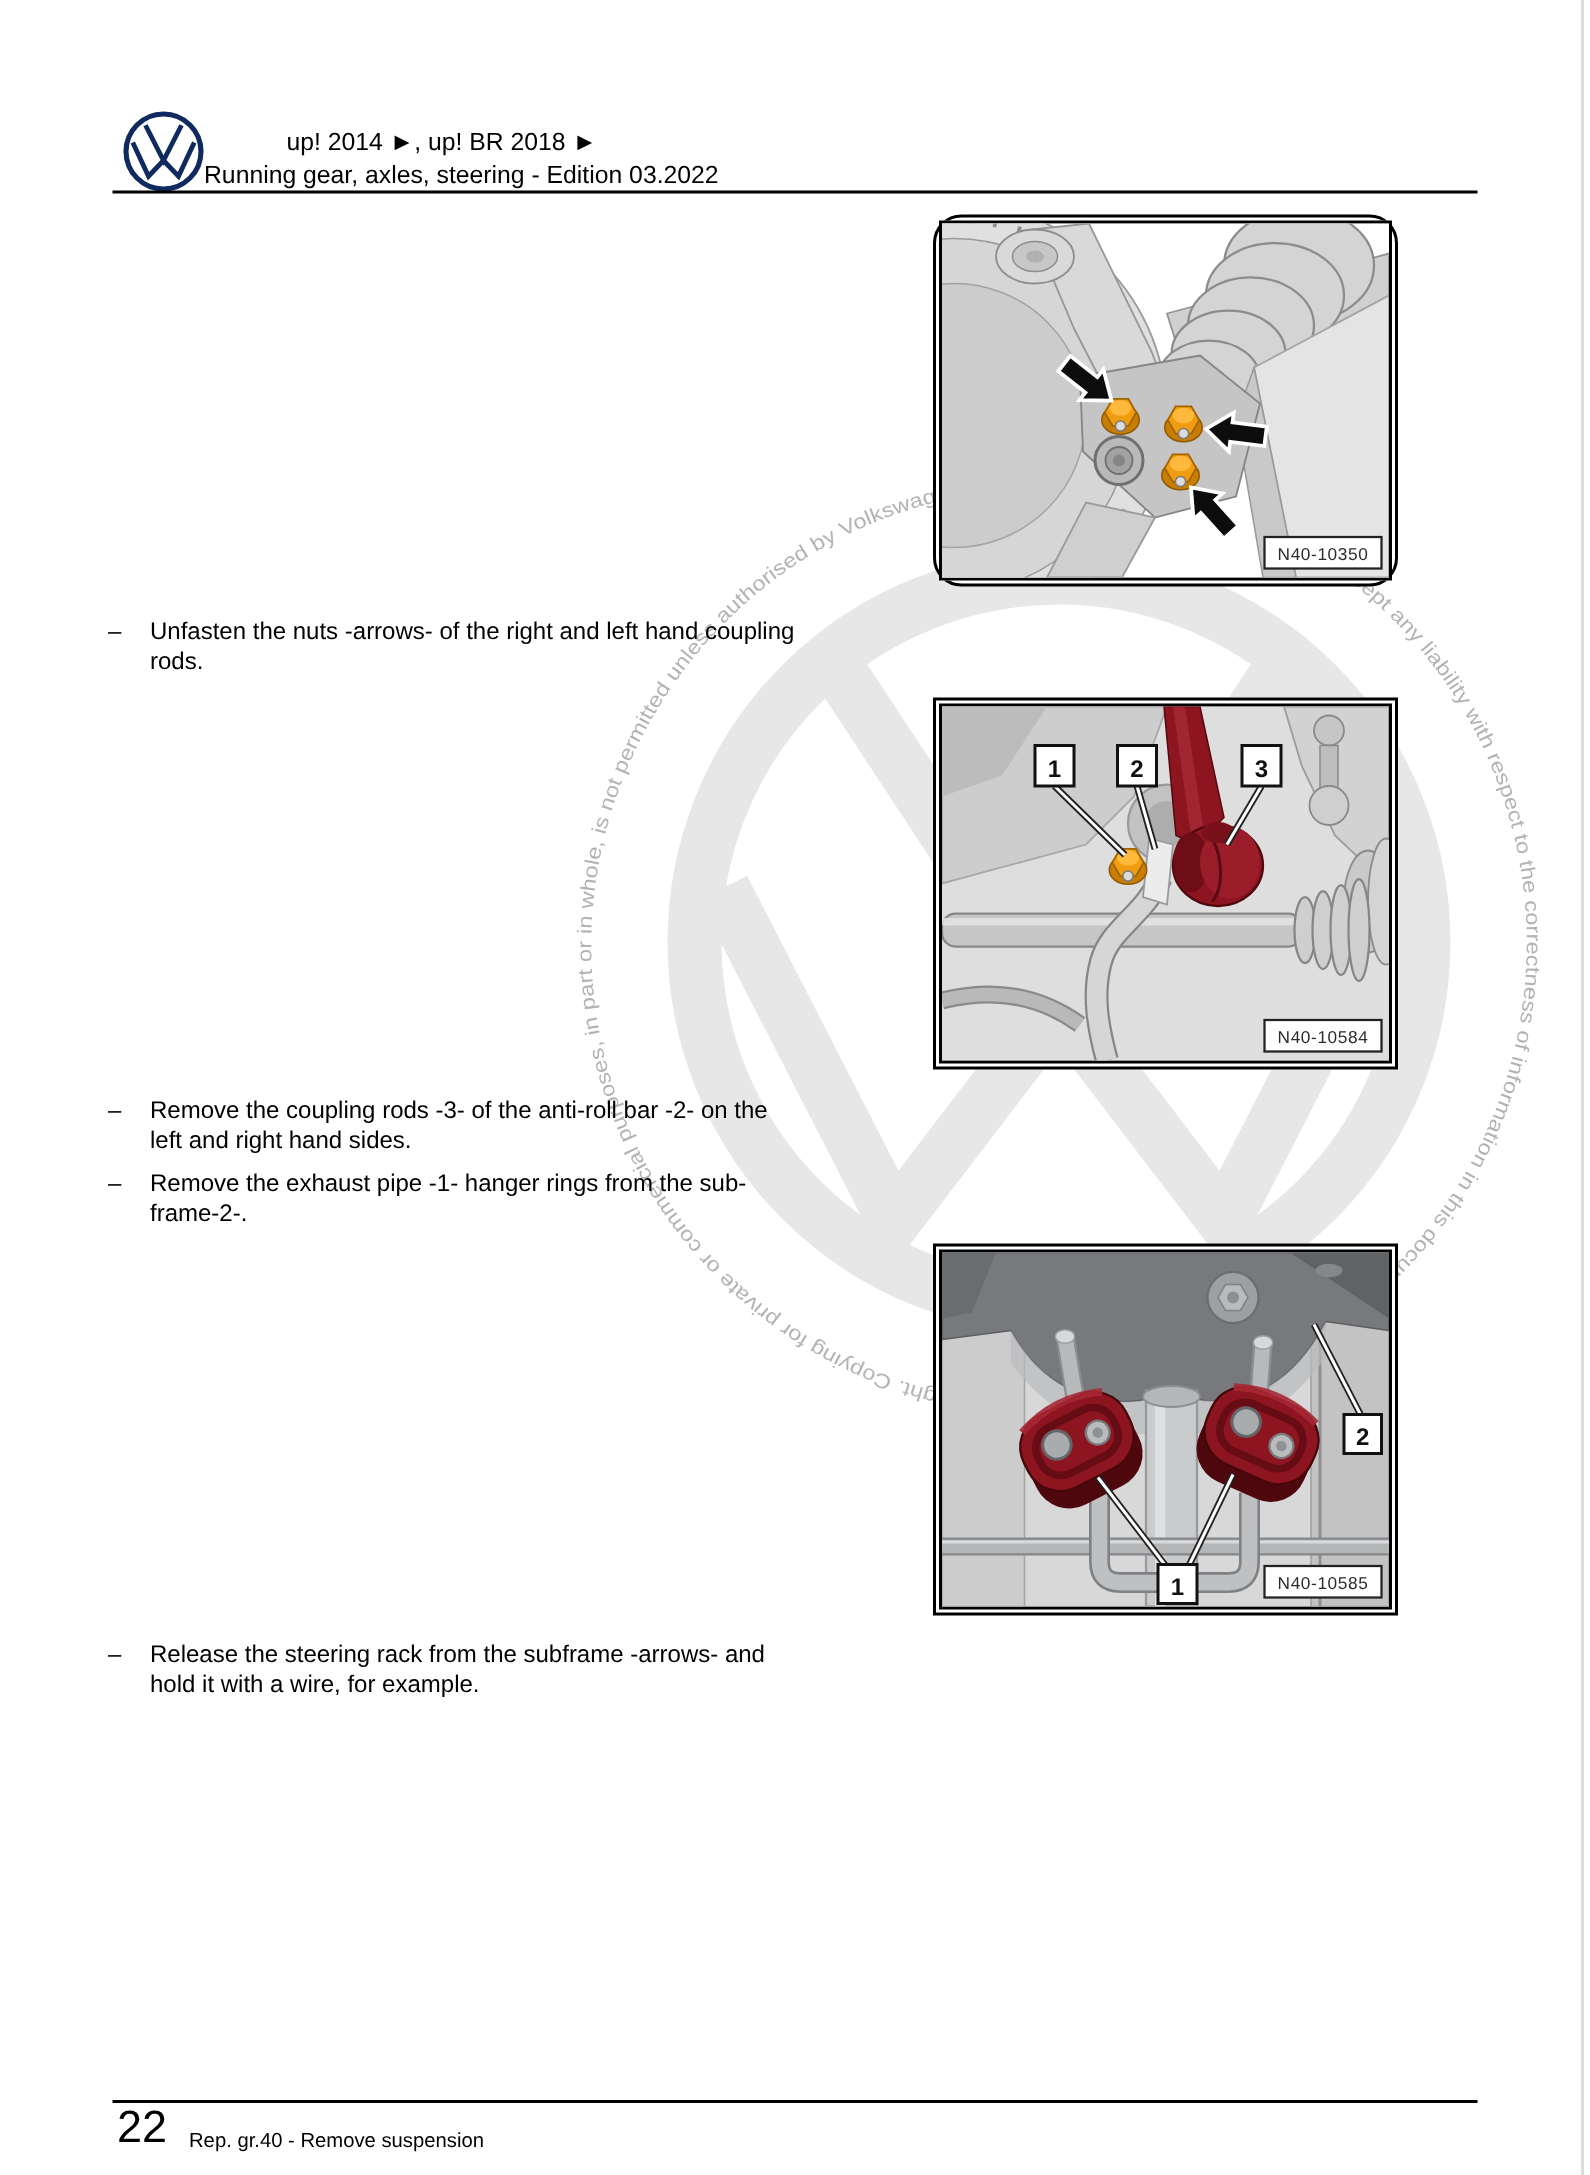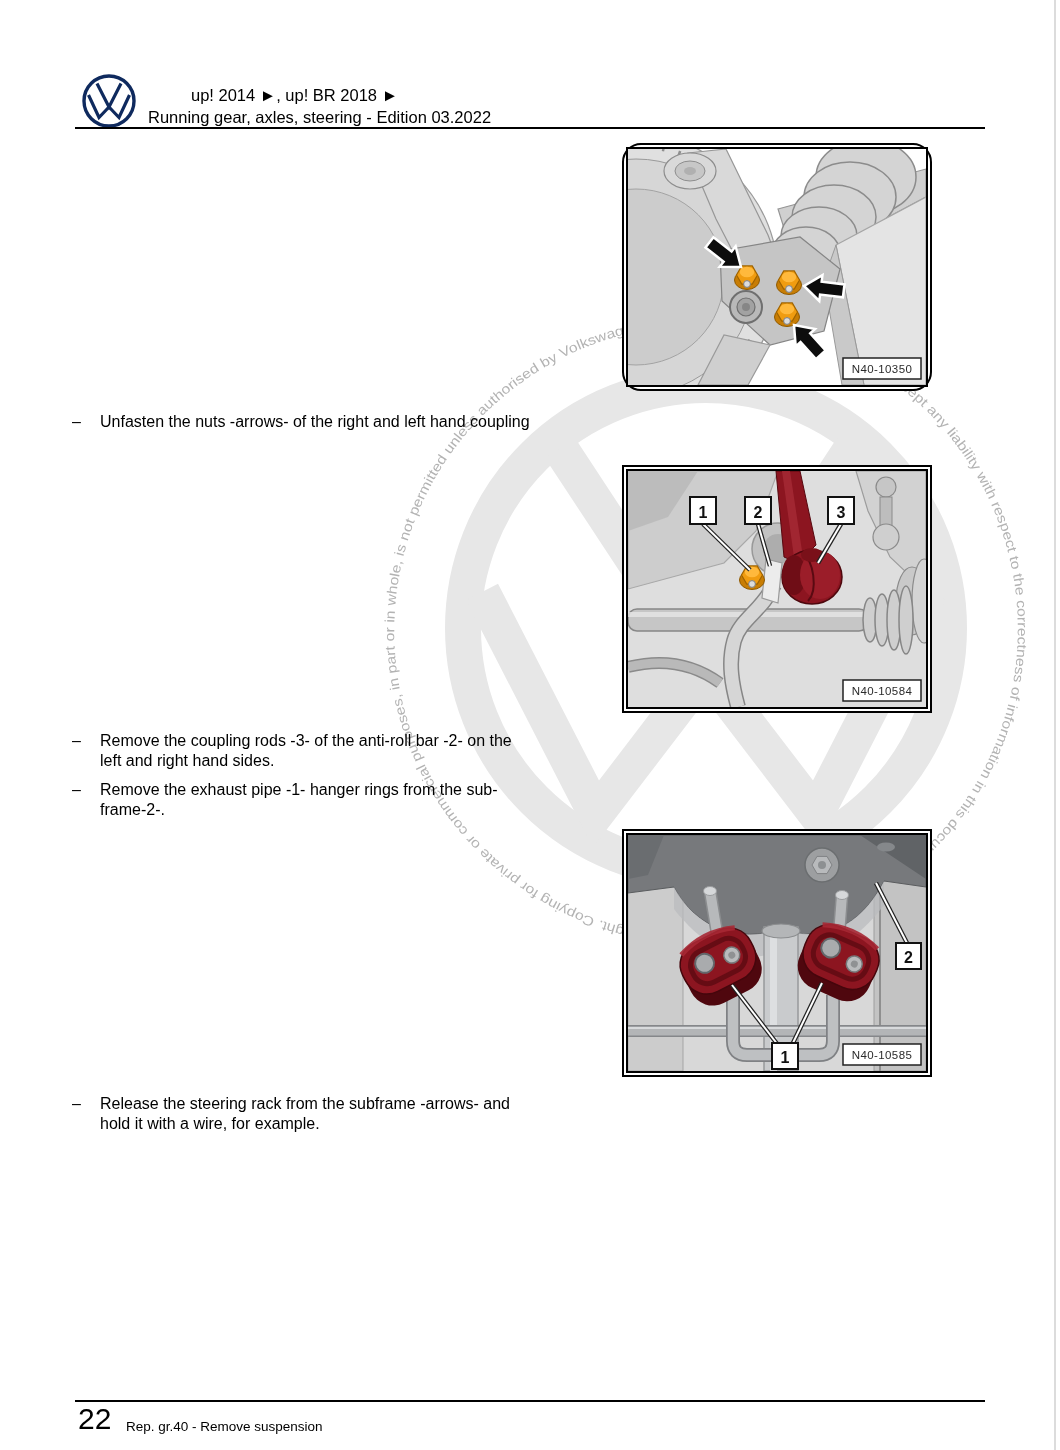--- a/index.html
+++ b/index.html
@@ -5,21 +5,21 @@
   html,body{margin:0;padding:0;}
   body{
     width:1060px;height:1450px;position:relative;background:#ffffff;
     font-family:"Liberation Sans","DejaVu Sans",sans-serif;color:#000;
     overflow:hidden;
   }
   .abs{position:absolute;}
   
   #header-logo{left:80px;top:72px;width:58px;height:58px;z-index:3;}
   #header-model-line{left:148px;top:84px;font-size:16.5px;line-height:22px;z-index:3;white-space:nowrap;margin-left:43px;}
-  #header-subtitle{left:148px;top:106px;font-size:16.5px;line-height:22px;z-index:3;white-space:nowrap;}
+  #header-subtitle{left:136px;top:106px;font-size:16.5px;line-height:22px;z-index:3;white-space:nowrap;}
   #header-rule{left:75px;top:127px;width:910px;height:2px;background:#000;z-index:3;}
   
   #watermark{left:0;top:0;width:1060px;height:1450px;z-index:0;pointer-events:none;}
   
   .step{z-index:3;font-size:16px;line-height:20px;color:#000;}
   .step .marker{position:absolute;left:-28px;top:0;}
   .step{left:100px;width:505px;}
   #step-0{top:412px;} #step-1{top:731px;} #step-2{top:780px;} #step-3{top:1094px;}
   
   .figure{width:310px;height:248px;left:622px;border:2px solid #000;padding:2px;
@@ -60,20 +60,21 @@
     <path d="M -20.5,-6 L -10,16.5 L 0,6 L 10,16.5 L 20.5,-6" stroke-width="3.2"></path>
   </g>
 </svg>
 <div id="header-model-line" class="abs">up! 2014 ►, up! BR 2018 ►</div>
 <div id="header-subtitle" class="abs">Running gear, axles, steering - Edition 03.2022</div>
 <div id="header-rule" class="abs"></div>
 
 <div id="step-0" class="abs step">
   <span class="marker">–</span>
   <div>Unfasten the nuts -arrows- of the right and left hand coupling</div>
+  <div>rods.</div>
 </div>
 <div id="step-1" class="abs step">
   <span class="marker">–</span>
   <div>Remove the coupling rods -3- of the anti-roll bar -2- on the</div>
   <div>left and right hand sides.</div>
 </div>
 <div id="step-2" class="abs step">
   <span class="marker">–</span>
   <div>Remove the exhaust pipe -1- hanger rings from the sub-</div>
   <div>frame-2-.</div>

